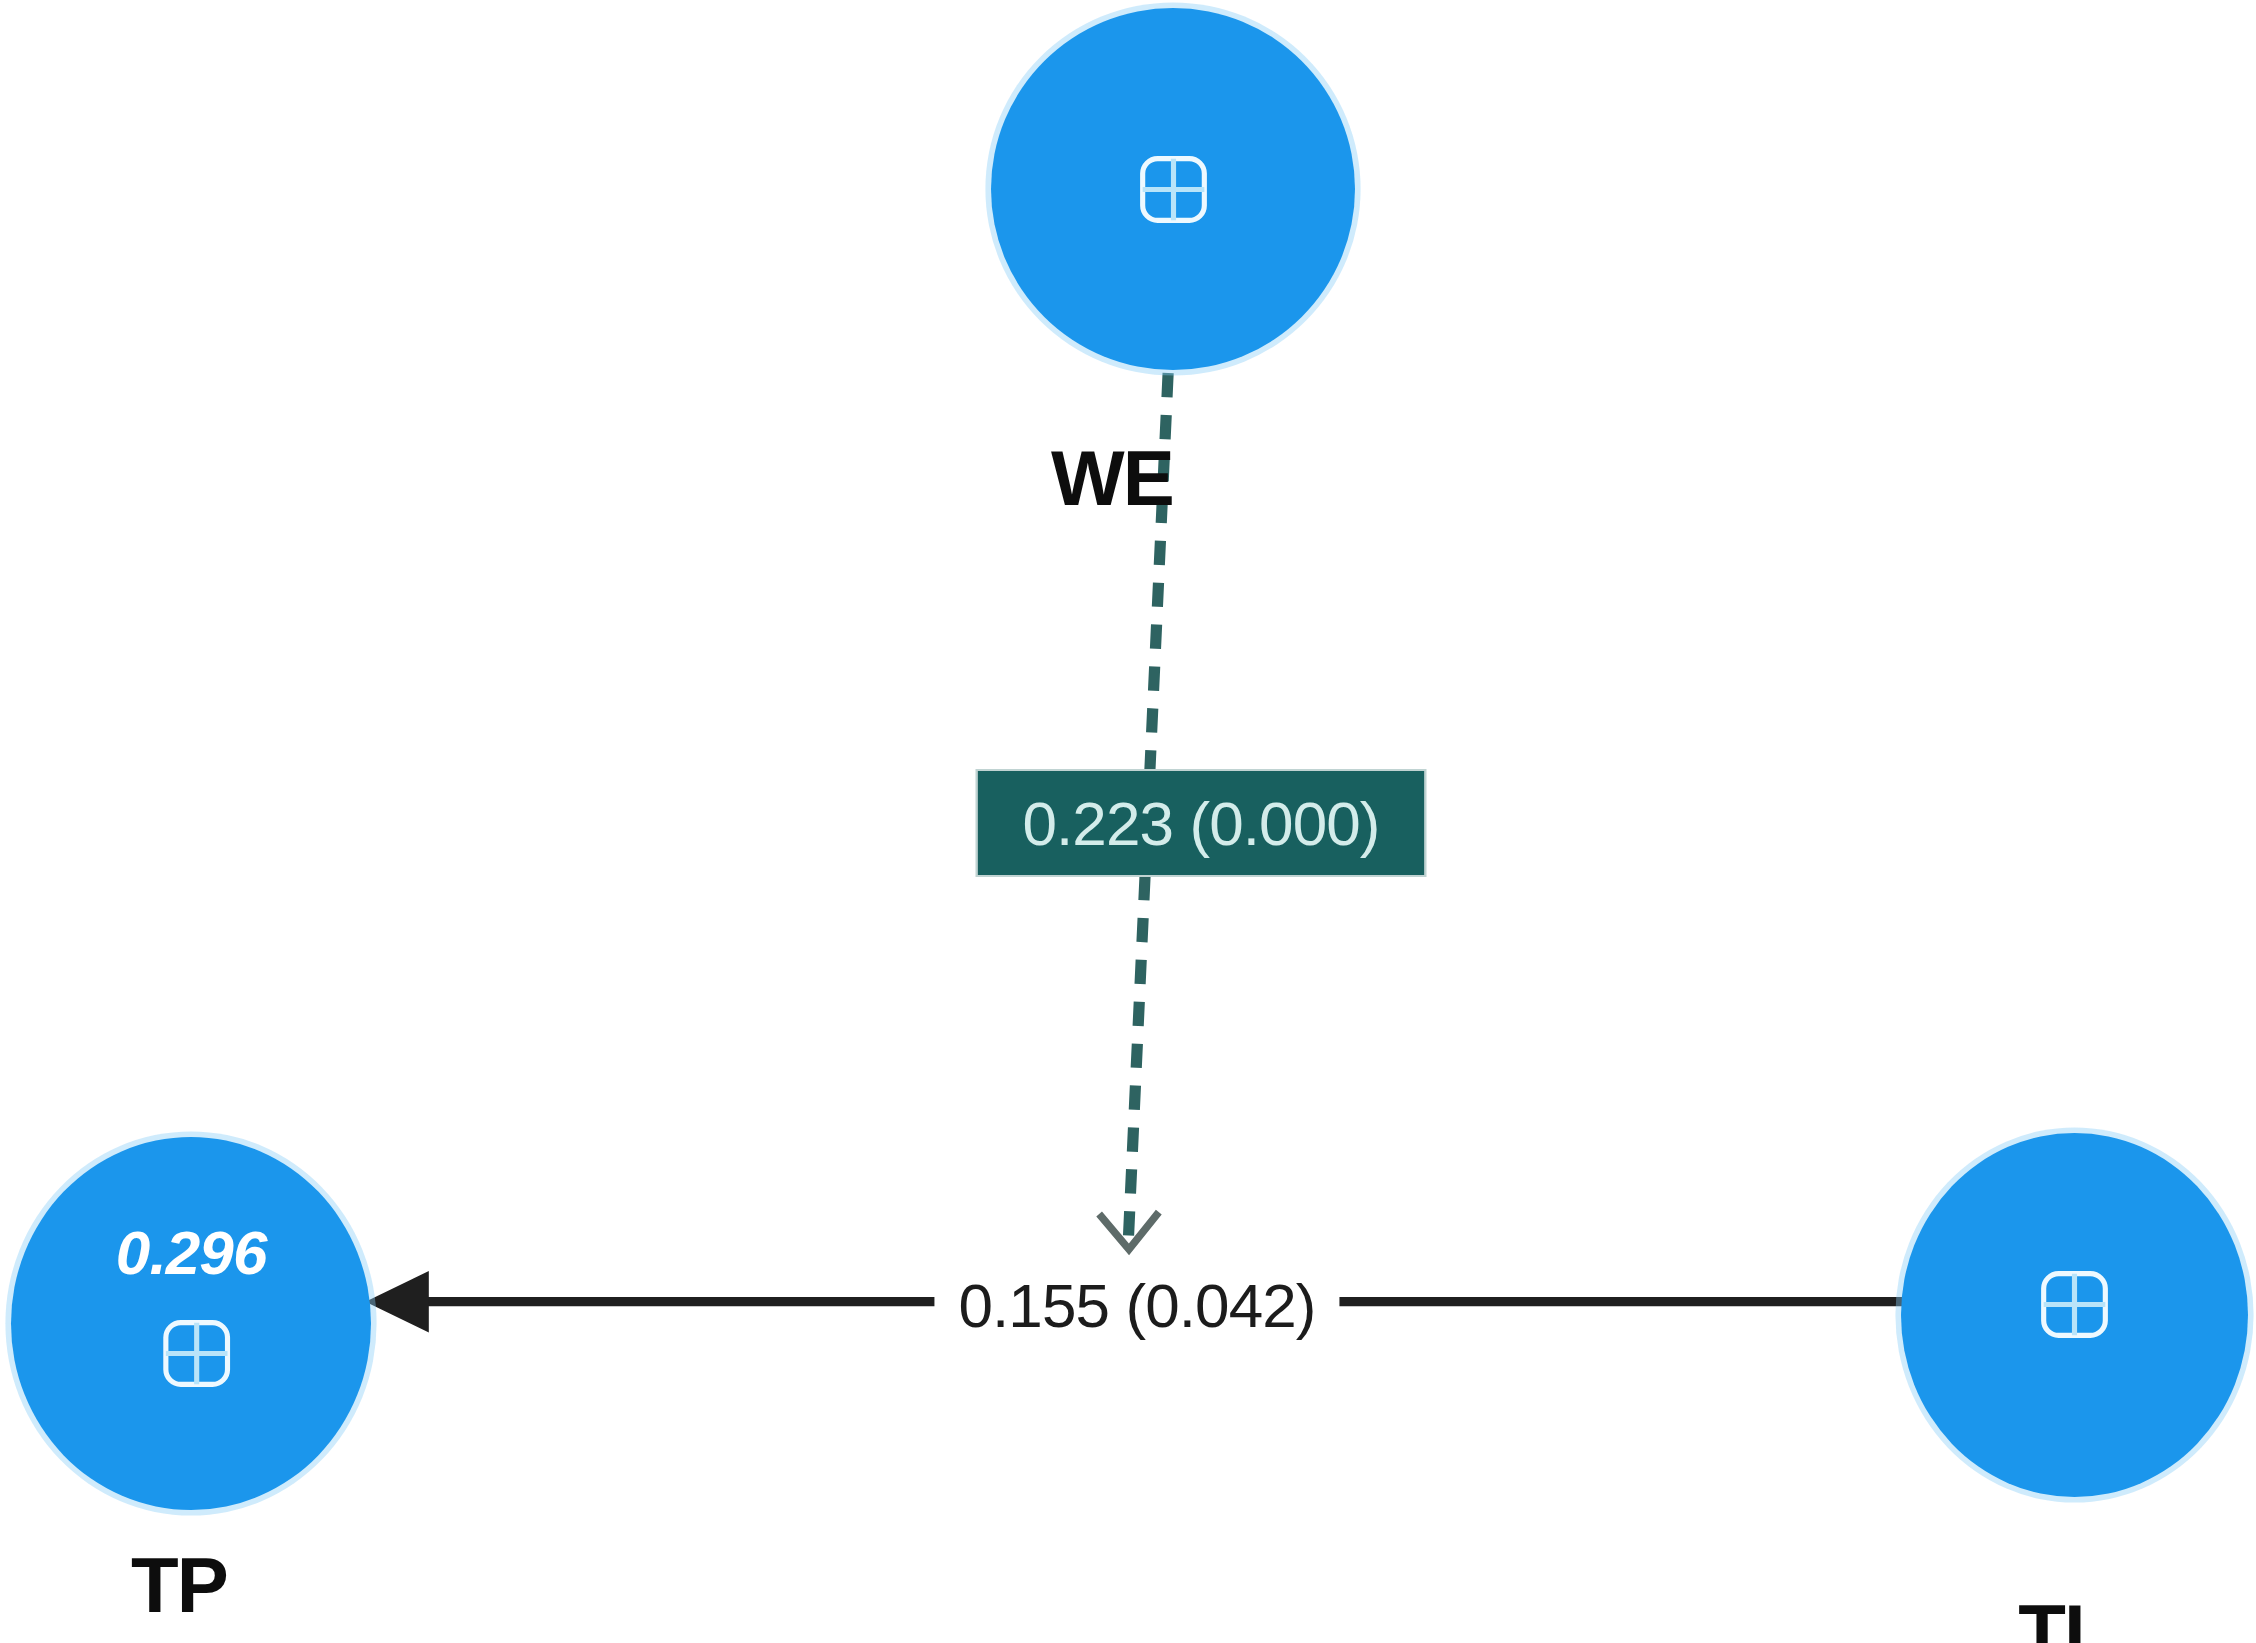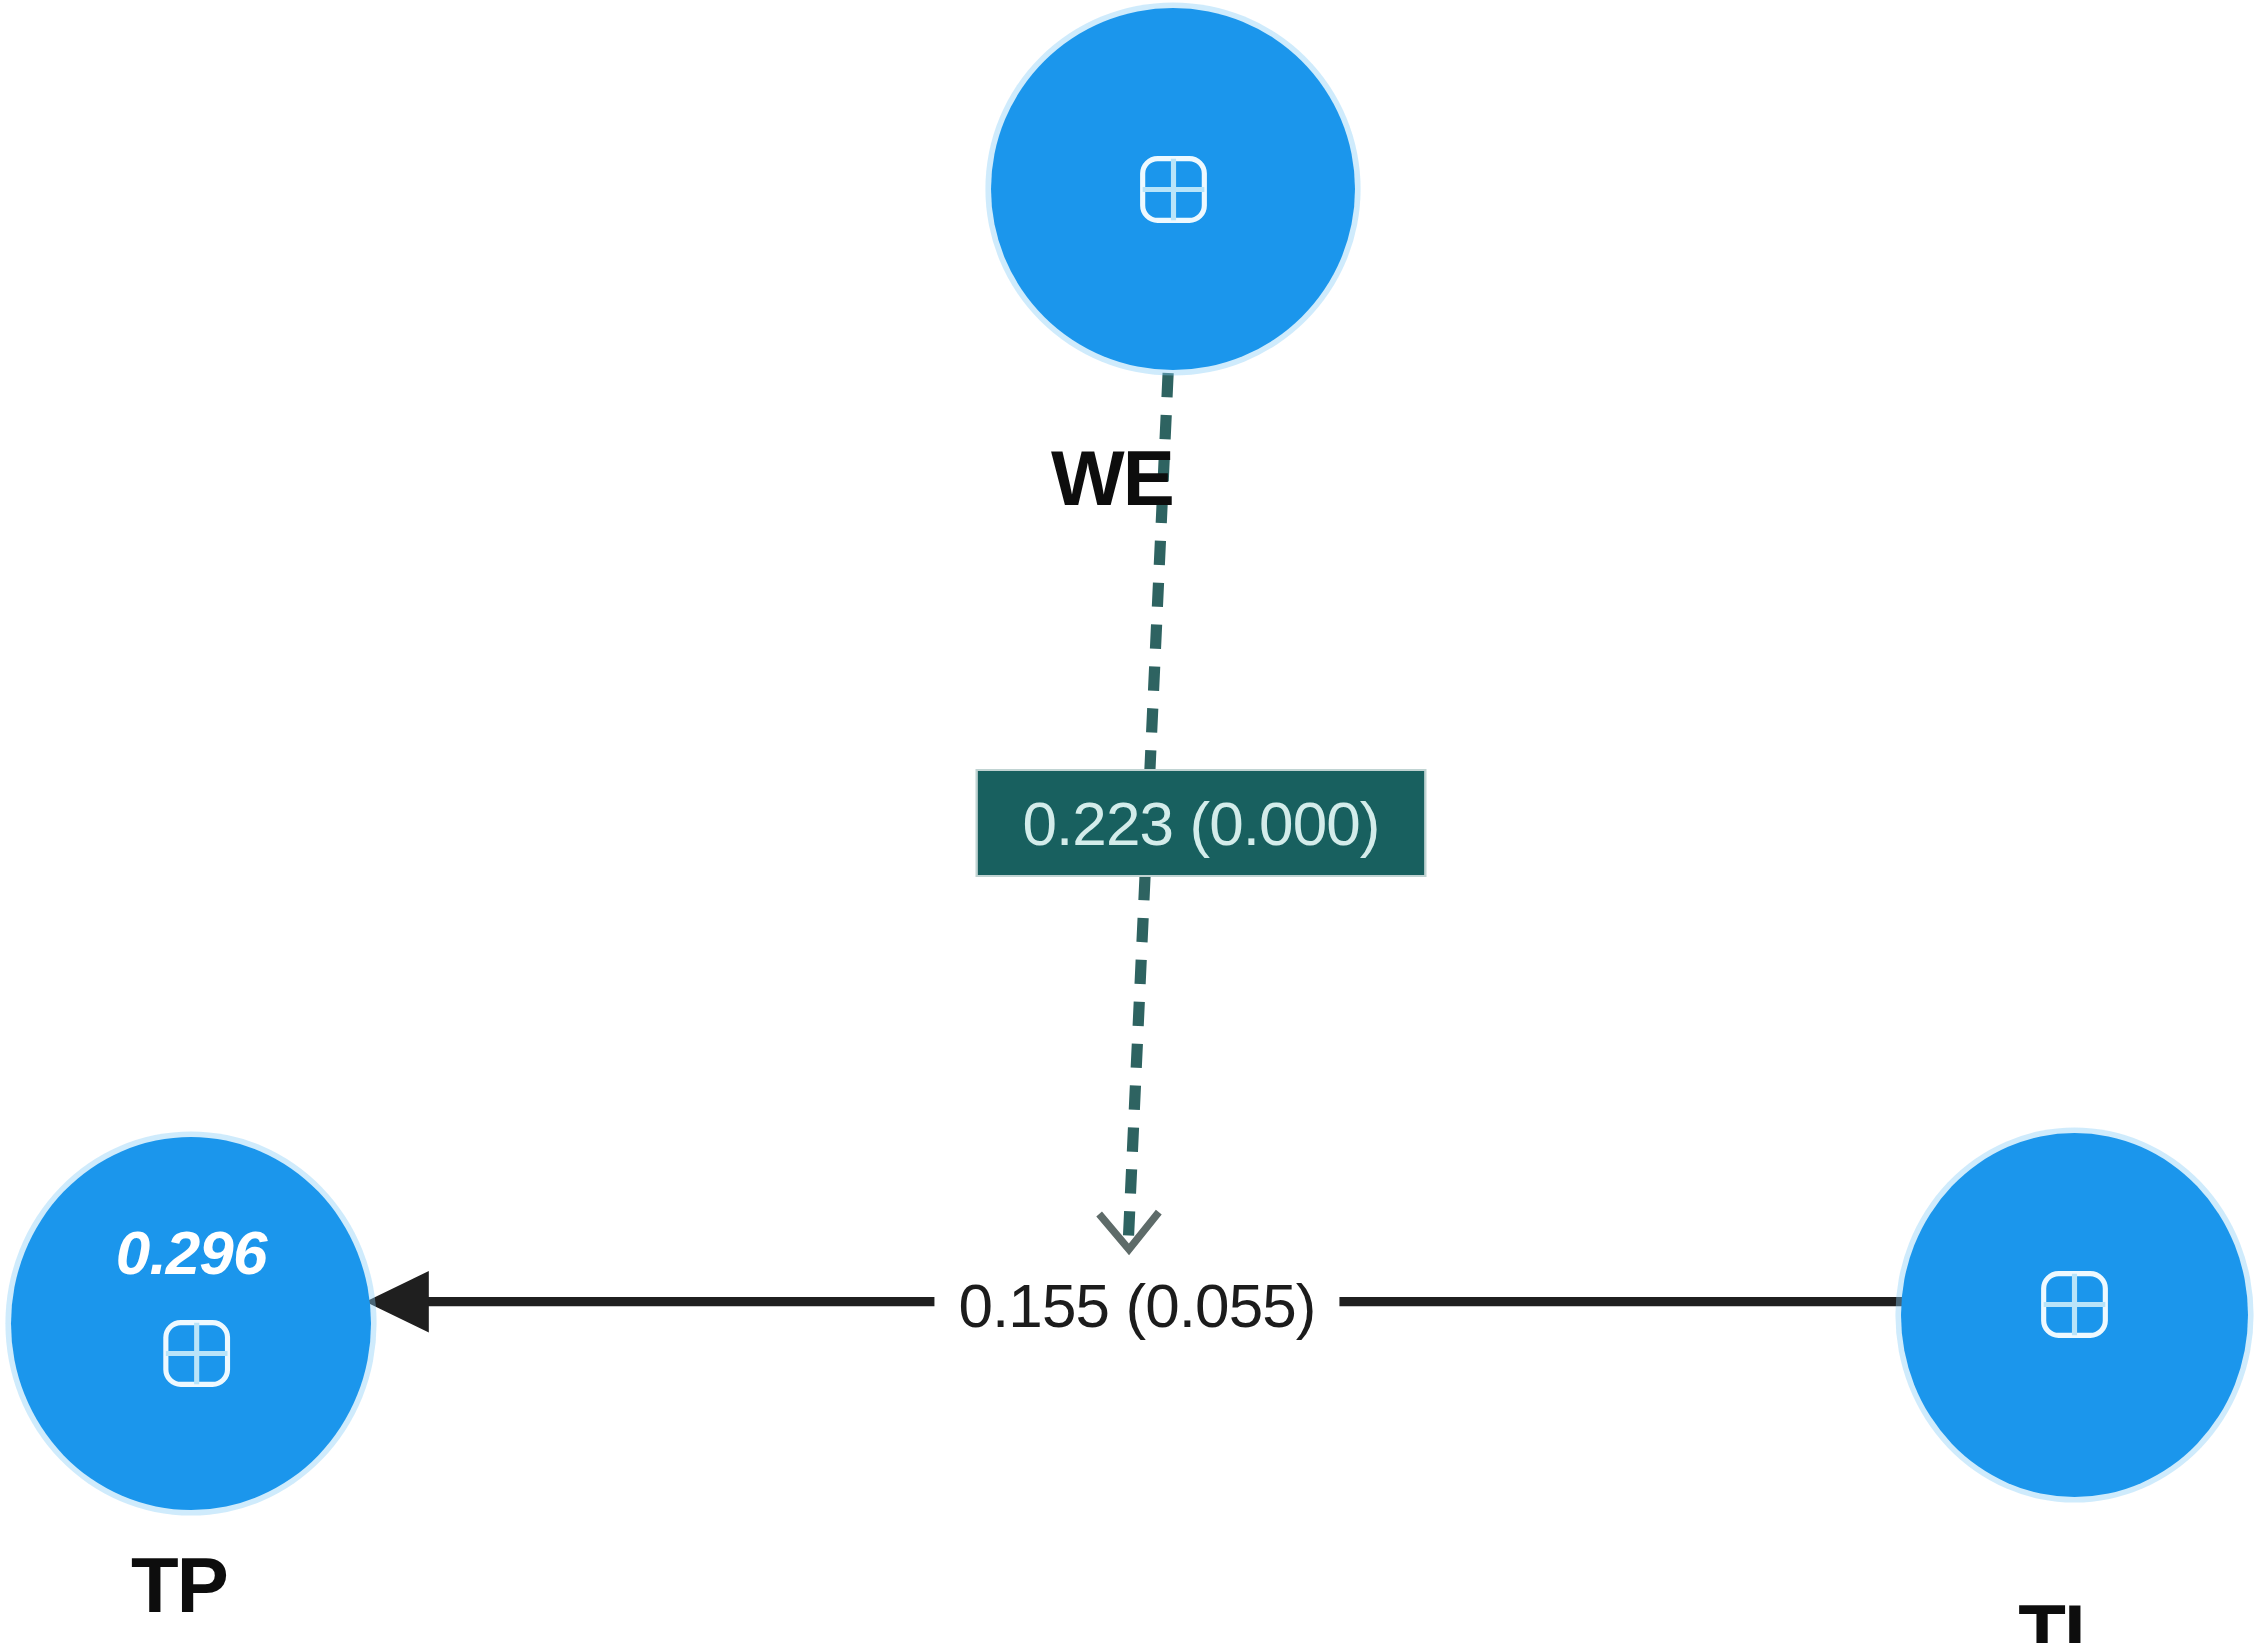--- a/index.html
+++ b/index.html
@@ -140,18 +140,18 @@
   <div class="node-label label-tp">TP</div>
 
   <div class="node node-tl">
     <svg class="expand-svg" width="71" height="71" viewBox="0 0 76 76">
       <rect x="5" y="5" width="66" height="66" rx="16" fill="none" stroke="#eef9ff" stroke-width="5.5"></rect>
       <path d="M38 5 V71 M5 38 H71" stroke="#b9e4f9" stroke-width="5.5" fill="none"></path>
     </svg>
   </div>
   <div class="node-label label-tl">TL</div>
 
-  <div class="edge-label">0.155 (0.055)</div>
+  <div class="edge-label">0.155 (0.042)</div>
 
   <div class="mod-label">0.223 (0.000)</div>
 
 </div>
 
 
 </body></html>

